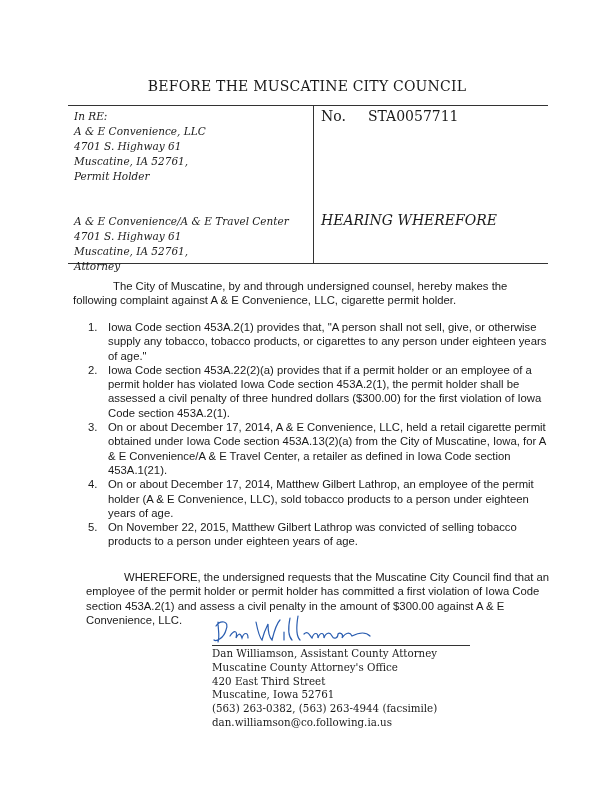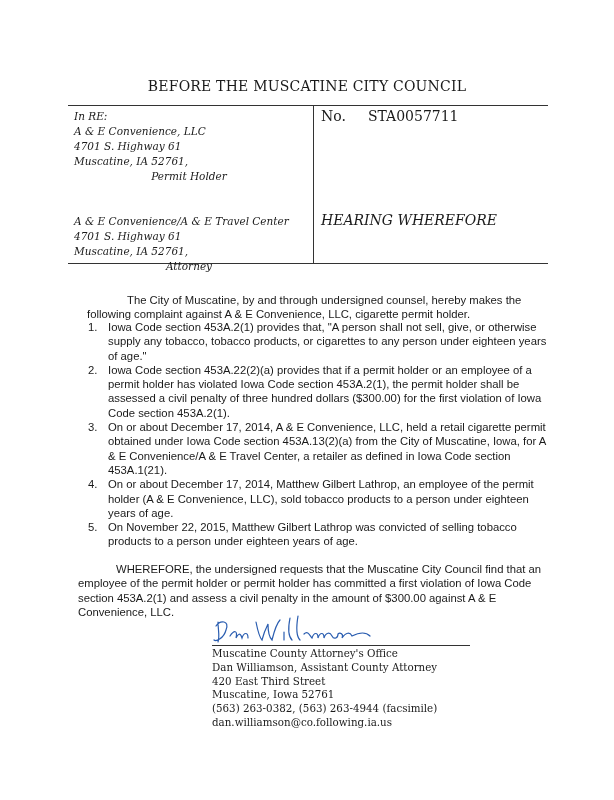--- a/index.html
+++ b/index.html
@@ -7,21 +7,21 @@
 
     .heading { position: absolute; top: 78px; left: 0; width: 614px; text-align: center;
       font-family: "DejaVu Serif", serif; font-size: 14px; letter-spacing: 0.2px; }
 
     .caption-table { position: absolute; top: 105px; left: 68px; width: 480px; height: 157px;
       border-top: 1.5px solid #333; border-bottom: 1.5px solid #333; }
     .divider { position: absolute; left: 245px; top: 0; bottom: 0; border-left: 1.2px solid #333; }
     .left-col { position: absolute; left: 6px; top: 3px; width: 236px; font-family: "DejaVu Serif", serif; font-size: 10.5px; line-height: 15px; }
     .right-col { position: absolute; left: 253px; top: 3px; width: 225px; font-family: "DejaVu Serif", serif; font-size: 14px; line-height: 15px; }
     .line { white-space: nowrap; font-style: italic; }
-    .role { text-align: center; padding-right: 6px; }
+    .role { text-align: left; padding-right: 6px; }
     .gap { height: 30px; }
     .no-row { display: flex; gap: 22px; }
     .hearing { position: absolute; top: 104px; left: 0; }
 
     .body-text { position: absolute; left: 72px; width: 470px; font-family: "Liberation Sans", sans-serif; font-size: 11.3px; line-height: 14.3px; }
     .intro { top: 278px; text-indent: 40px; }
     .list { position: absolute; top: 320px; left: 88px; width: 462px; margin: 0; padding: 0; list-style: none;
       font-family: "Liberation Sans", sans-serif; font-size: 11.3px; line-height: 14.3px; }
     .list li { position: relative; padding-left: 20px; margin-bottom: 0; }
     .list .num { position: absolute; left: 0; top: 0; }
@@ -55,44 +55,44 @@
 
     <div class="right-col">
       <div class="no-row">
         <span>No.</span>
         <span>STA0057711</span>
       </div>
       <div class="hearing line">HEARING WHEREFORE</div>
     </div>
   </div>
 
-  <p class="body-text intro" style="margin:15px">The City of Muscatine, by and through undersigned counsel, hereby makes the following complaint against A &amp; E Convenience, LLC, cigarette permit holder.</p>
+  <p class="body-text intro" style="margin:1px">The City of Muscatine, by and through undersigned counsel, hereby makes the following complaint against A &amp; E Convenience, LLC, cigarette permit holder.</p>
 
   <ol class="list">
     <li><span class="num">1.</span><span>Iowa Code section 453A.2(1) provides that, "A person shall not sell, give, or otherwise supply any tobacco, tobacco products, or cigarettes to any person under eighteen years of age."</span></li>
     <li><span class="num">2.</span><span>Iowa Code section 453A.22(2)(a) provides that if a permit holder or an employee of a permit holder has violated Iowa Code section 453A.2(1), the permit holder shall be assessed a civil penalty of three hundred dollars ($300.00) for the first violation of Iowa Code section 453A.2(1).</span></li>
     <li><span class="num">3.</span><span>On or about December 17, 2014, A &amp; E Convenience, LLC, held a retail cigarette permit obtained under Iowa Code section 453A.13(2)(a) from the City of Muscatine, Iowa, for A &amp; E Convenience/A &amp; E Travel Center, a retailer as defined in Iowa Code section 453A.1(21).</span></li>
     <li><span class="num">4.</span><span>On or about December 17, 2014, Matthew Gilbert Lathrop, an employee of the permit holder (A &amp; E Convenience, LLC), sold tobacco products to a person under eighteen years of age.</span></li>
     <li><span class="num">5.</span><span>On November 22, 2015, Matthew Gilbert Lathrop was convicted of selling tobacco products to a person under eighteen years of age.</span></li>
   </ol>
 
-  <p class="body-text wherefore" style="margin:8px">WHEREFORE, the undersigned requests that the Muscatine City Council find that an employee of the permit holder or permit holder has committed a first violation of Iowa Code section 453A.2(1) and assess a civil penalty in the amount of $300.00 against A &amp; E Convenience, LLC.</p>
+  <p class="body-text wherefore" style="margin:16px">WHEREFORE, the undersigned requests that the Muscatine City Council find that an employee of the permit holder or permit holder has committed a first violation of Iowa Code section 453A.2(1) and assess a civil penalty in the amount of $300.00 against A &amp; E Convenience, LLC.</p>
 
   <svg class="signature" viewBox="0 0 160 32">
     <g fill="none" stroke="#2a5db0" stroke-width="1.2" stroke-linecap="round">
       <path d="M4 12 C 8 6, 18 6, 14 16 C 12 24, 4 28, 2 26 M6 8 C 6 16, 8 22, 6 28"></path>
       <path d="M18 22 C 22 16, 26 16, 24 24 C 26 20, 28 18, 30 24 C 32 18, 36 18, 36 24"></path>
       <path d="M44 8 C 46 18, 48 24, 50 26 C 52 18, 54 14, 56 10 C 56 18, 58 24, 60 26 C 62 18, 64 10, 68 6"></path>
       <path d="M72 18 L72 26 M78 4 C 76 14, 76 22, 80 26 M86 2 C 84 14, 84 22, 88 26"></path>
       <path d="M92 20 C 96 16, 98 22, 100 24 C 102 18, 106 18, 106 24 C 108 18, 112 18, 112 24 C 114 18, 118 18, 120 22 C 122 26, 126 24, 126 20 C 128 18, 132 20, 130 24 C 134 18, 138 18, 140 22 C 144 20, 152 16, 158 22"></path>
     </g>
   </svg>
   <div class="sig-line"></div>
 
   <div class="sig-block">
+    <div>Dan Williamson, Assistant County Attorney</div>
     <div>Muscatine County Attorney's Office</div>
-    <div>Dan Williamson, Assistant County Attorney</div>
     <div>420 East Third Street</div>
     <div>Muscatine, Iowa 52761</div>
     <div>(563) 263-0382, (563) 263-4944 (facsimile)</div>
     <div>dan.williamson@co.following.ia.us</div>
   </div>
 </div>
 
 </body></html>

